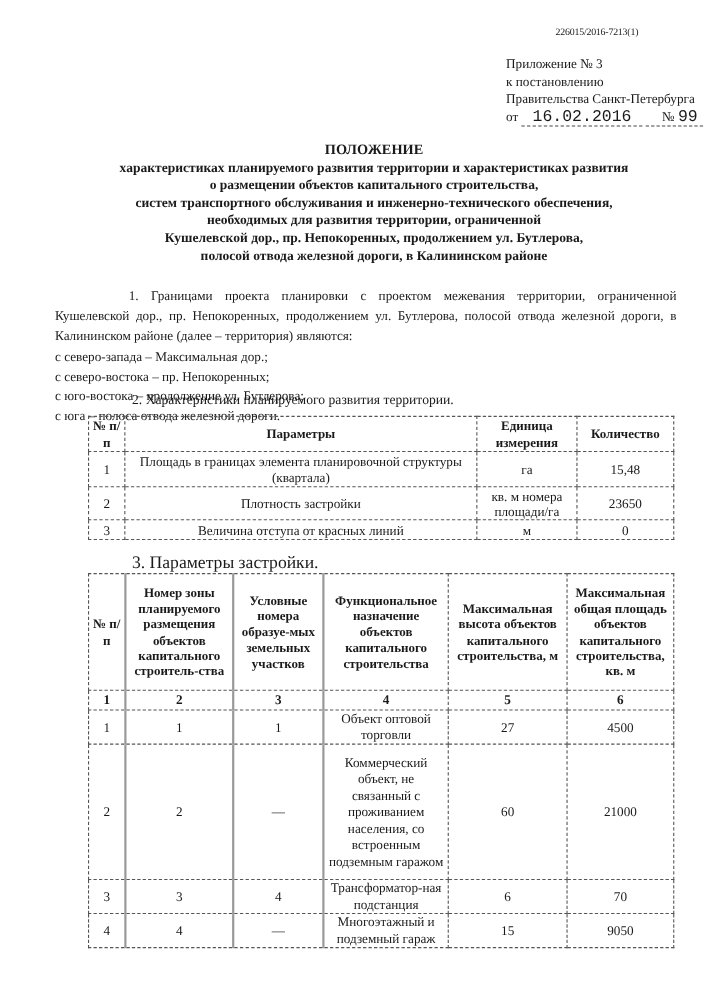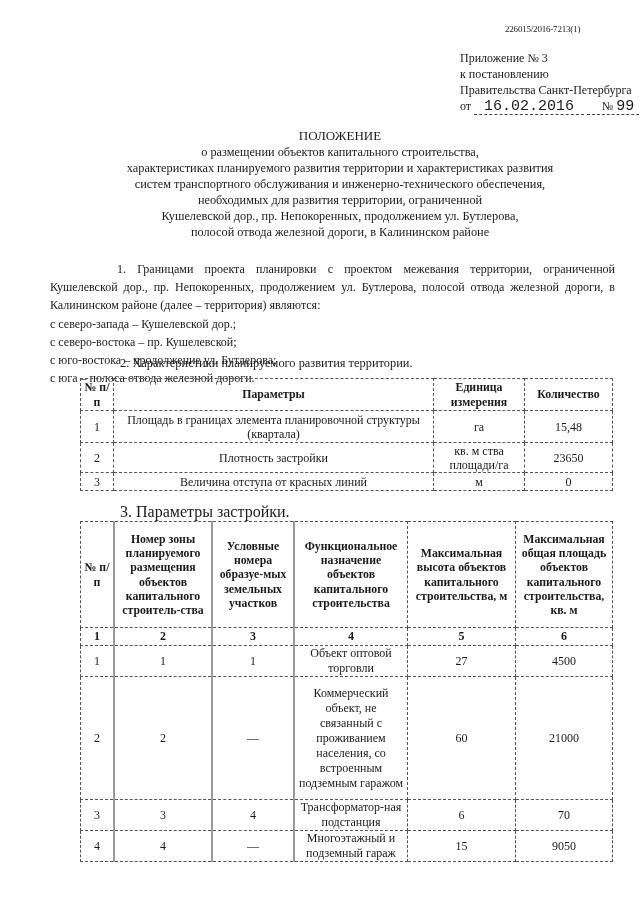--- a/index.html
+++ b/index.html
@@ -3,21 +3,21 @@
 <meta charset="utf-8">
 <style>
   html, body { margin:0; padding:0; background:#ffffff; }
   body { width:640px; height:905px; position:relative; overflow:hidden;
          font-family:"Liberation Serif","DejaVu Serif",serif; color:#1a1a1a; }
   .abs { position:absolute; }
   .docnum { left:505px; top:24px; font-size:9px; letter-spacing:-0.2px; }
   .appendix { left:425px; top:50px; font-size:12px; line-height:16px; }
   .appendix .line { white-space:nowrap;margin-left:35px; }
   .appendix .u { display:inline-block; border-bottom:1px dashed #444; font-family:"Liberation Mono","DejaVu Sans Mono",monospace; font-size:15px; line-height:14px; text-align:center; }
-  .title { left:60px; width:560px; top:128px; text-align:center; font-weight:normal; font-size:12.3px; line-height:16px; }
+  .title { left:60px; width:560px; top:128px; text-align:center; font-weight:bold; font-size:12.3px; line-height:16px; }
   .title .h { font-size:13px; }
   .para { left:50px; width:565px; top:260px; font-size:12px; line-height:18.2px; text-align:justify; }
   .para p { margin:0; }
   .indent { text-indent:67px; }
   .sec2 { left:120px; top:356px; font-size:12.4px; }
   .sec3 { left:120px; top:503px; font-size:16px; }
   table { border-collapse:collapse; position:absolute; font-size:12px; line-height:14px; }
   td, th { border:1px dashed #555; padding:0 3px; text-align:center; vertical-align:middle; }
   th { font-weight:bold; font-size:11.8px; line-height:14.3px; }
   .t1 { left:80px; top:378px; width:533px; }
@@ -38,32 +38,32 @@
   <div class="line">Правительства Санкт-Петербурга</div>
   <div class="line">
     <span>от</span>
     <span class="u" style="width:110px">16.02.2016</span>
     <span class="u" style="width:62px;text-align:center;font-family:'Liberation Serif',serif;font-size:12px"><span>№</span> <span style="font-family:'Liberation Mono',monospace;font-size:15px">99</span></span>
   </div>
 </div>
 
 <div class="abs title">
   <div class="h">ПОЛОЖЕНИЕ</div>
+  <div>характеристиках планируемого развития территории и характеристиках развития</div>
   <div>о размещении объектов капитального строительства,</div>
-  <div>характеристиках планируемого развития территории и характеристиках развития</div>
   <div>систем транспортного обслуживания и инженерно-технического обеспечения,</div>
   <div>необходимых для развития территории, ограниченной</div>
   <div>Кушелевской дор., пр. Непокоренных, продолжением ул. Бутлерова,</div>
   <div>полосой отвода железной дороги, в Калининском районе</div>
 </div>
 
 <div class="abs para">
   <p class="indent">1. Границами проекта планировки с проектом межевания территории, ограниченной Кушелевской дор., пр. Непокоренных, продолжением ул. Бутлерова, полосой отвода железной дороги, в Калининском районе (далее – территория) являются:</p>
-  <p>с северо-запада – Кушелевской дор.;</p>
-  <p>с северо-востока – пр. Кушелевской;</p>
+  <p>с северо-запада – Максимальная дор.;</p>
+  <p>с северо-востока – пр. Непокоренных;</p>
   <p>с юго-востока – продолжение ул. Бутлерова;</p>
   <p>с юга – полоса отвода железной дороги.</p>
 </div>
 
 <div class="abs sec2">2. Характеристики планируемого развития территории.</div>
 
 <table class="t1">
   <tbody>
       <tr style="height:32px">
     <th style="width:26px">№ п/п</th>
@@ -73,21 +73,21 @@
   </tr>
   <tr style="height:32px">
     <td>1</td>
     <td class="left">Площадь в границах элемента планировочной структуры (квартала)</td>
     <td>га</td>
     <td>15,48</td>
   </tr>
   <tr style="height:30px">
     <td>2</td>
     <td class="left">Плотность застройки</td>
-    <td>кв. м ства площади/га</td>
+    <td>кв. м номера площади/га</td>
     <td>23650</td>
   </tr>
   <tr style="height:18px">
     <td>3</td>
     <td class="left">Величина отступа от красных линий</td>
     <td>м</td>
     <td>0</td>
   </tr>
 </tbody>
   </table>

